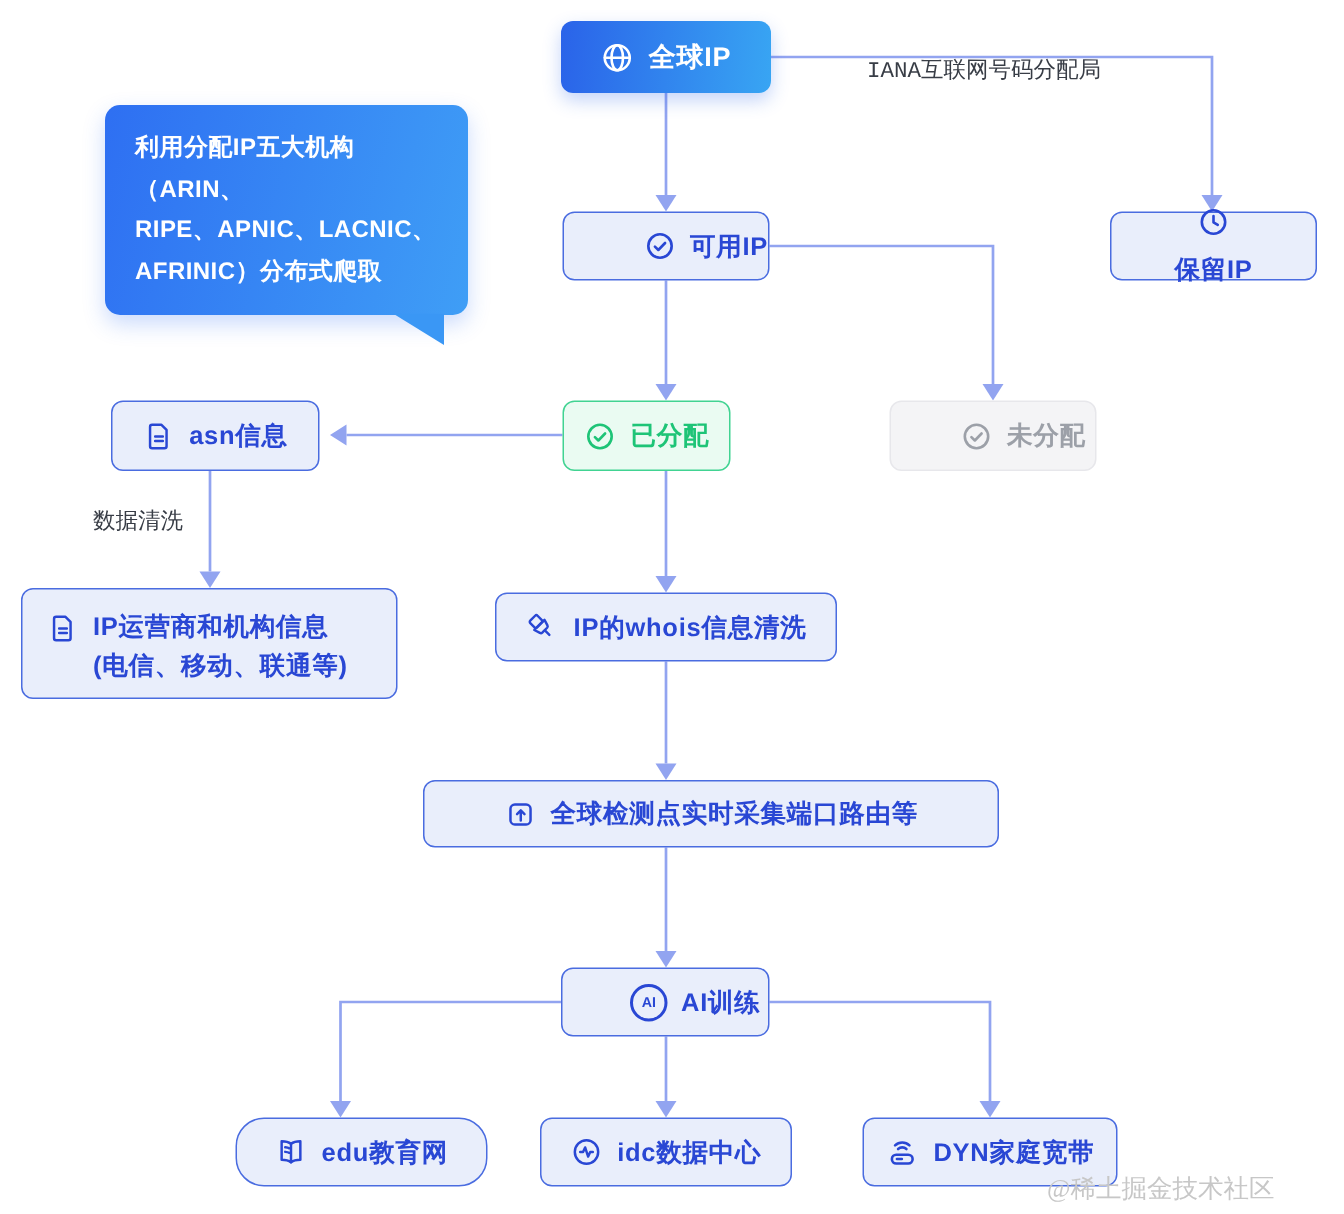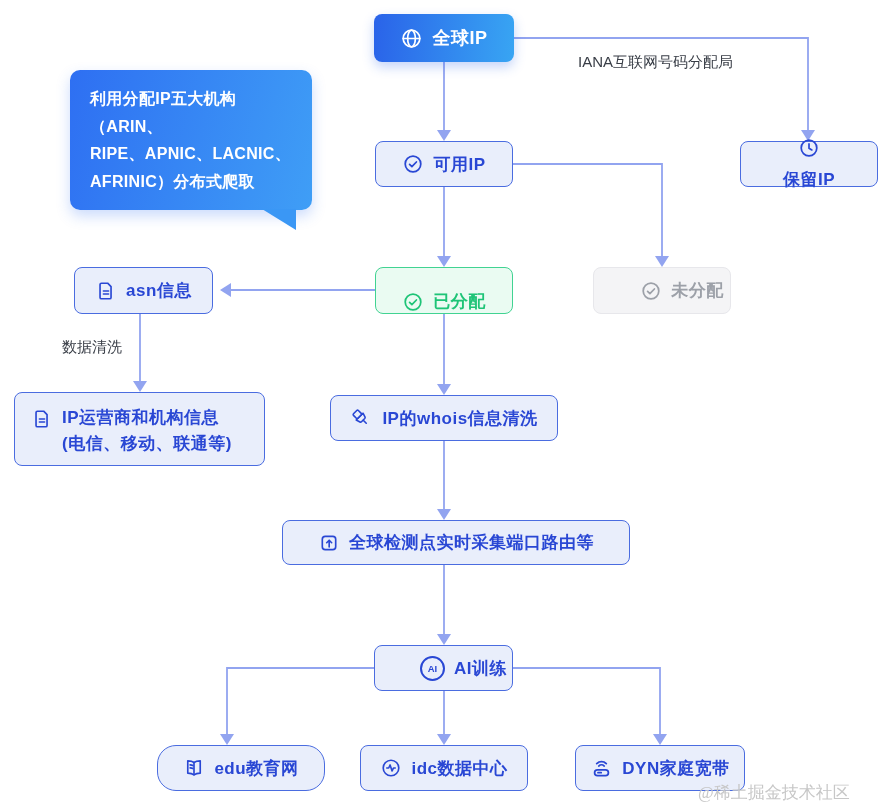--- a/index.html
+++ b/index.html
@@ -20,30 +20,30 @@
   .node .icon svg { display:block; }
   .node.primary {
     background:linear-gradient(95deg, var(--primary-gradient-start), var(--primary-gradient-end));
     color:#ffffff; box-shadow:0 5px 12px rgba(42,99,233,.28); border:none;
   }
   .node.light  { background:var(--node-bg);  border:1.5px solid var(--node-border);  color:var(--node-text); }
   .node.green  { background:var(--green-bg); border:1.5px solid var(--green-border); color:var(--green-text); }
   .node.gray   { background:var(--gray-bg);  border:1.5px solid var(--gray-border);  color:var(--gray-text);padding-left:40px; }
 
   #n-global     { left:374px; top:14px;  width:140px; height:48px; font-size:18px; }
-  #n-available  { left:375px; top:141px; width:138px; height:46px; }
+  #n-available  { left:375px; top:141px; width:138px; height:46px;justify-content:flex-end; }
   #n-reserved   { left:740px; top:141px; width:138px; height:46px;flex-direction:column; }
-  #n-allocated  { left:375px; top:267px; width:138px; height:47px;align-items:flex-end; }
+  #n-allocated  { left:375px; top:267px; width:112px; height:47px; }
   #n-unallocated{ left:593px; top:267px; width:138px; height:47px; }
   #n-asn        { left:74px;  top:267px; width:139px; height:47px; }
   #n-isp        { left:14px;  top:392px; width:251px; height:74px;
                   justify-content:flex-start; padding:12px 16px; align-items:flex-start; }
   #n-isp .icon  { margin-top:3px; }
   #n-whois      { left:330px; top:395px; width:228px; height:46px; }
-  #n-probe      { left:282px; top:520px; width:348px; height:45px; }
+  #n-probe      { left:282px; top:520px; width:384px; height:45px; }
   #n-ai         { left:374px; top:645px; width:139px; height:46px;padding-left:40px; }
   #n-edu        { left:157px; top:745px; width:168px; height:46px;border-radius:19px; }
   #n-idc        { left:360px; top:745px; width:168px; height:46px; }
   #n-dyn        { left:575px; top:745px; width:170px; height:46px; }
 
   .multiline { white-space:pre-line; line-height:1.55; text-align:left; }
 
   .callout {
     position:absolute; left:70px; top:70px; width:242px; box-sizing:border-box;
     padding:15px 20px; border-radius:10px;
@@ -51,21 +51,21 @@
     color:#ffffff; font-weight:bold; font-size:16px;
     box-shadow:0 6px 14px rgba(46,111,242,.25);
   }
   .callout-text { white-space:pre-line; line-height:1.72; letter-spacing:.3px; }
   .callout-tail {
     position:absolute; right:16px; bottom:-20px; width:34px; height:21px;
     background:var(--callout-tail); clip-path:polygon(0 0, 100% 0, 100% 100%);
   }
 
   .edge-label { position:absolute; font-size:15px; color:var(--label-text); }
-  #lbl-iana { left:578px; top:53px; }
+  #lbl-iana { left:578px; top:37px;font-family:Liberation Mono, monospace; }
   #lbl-clean { left:62px; top:338px; }
 
   .ai-badge {
     display:inline-flex; align-items:center; justify-content:center;
     width:21px; height:21px; border:2px solid currentColor; border-radius:50%;
     font-size:9.5px; font-weight:bold; letter-spacing:0;
   }
 
   .watermark {
     position:absolute; left:698px; top:781px; font-size:17px;

